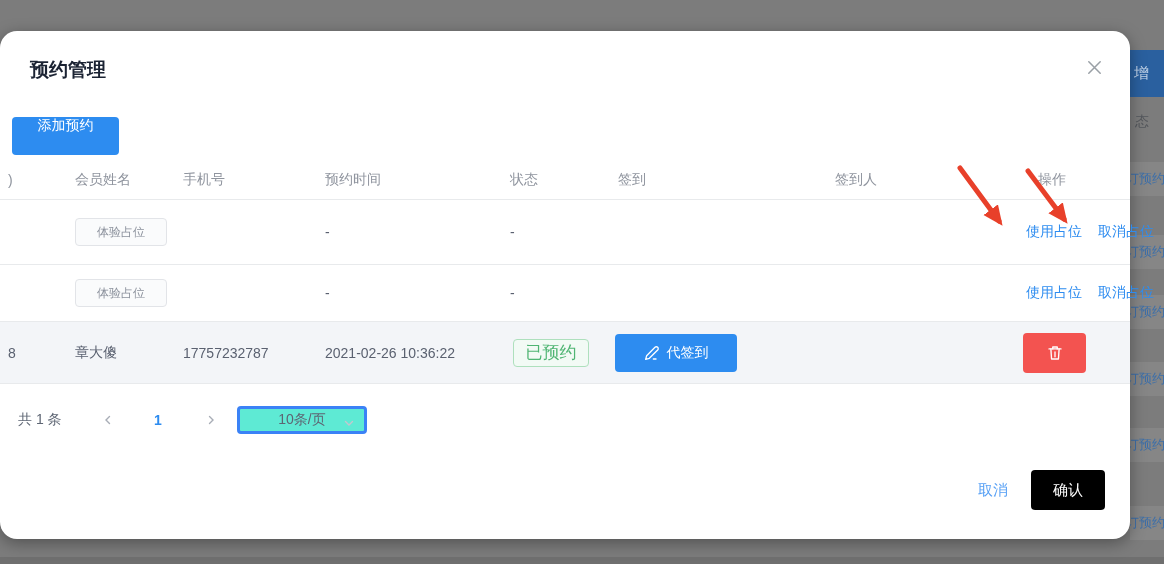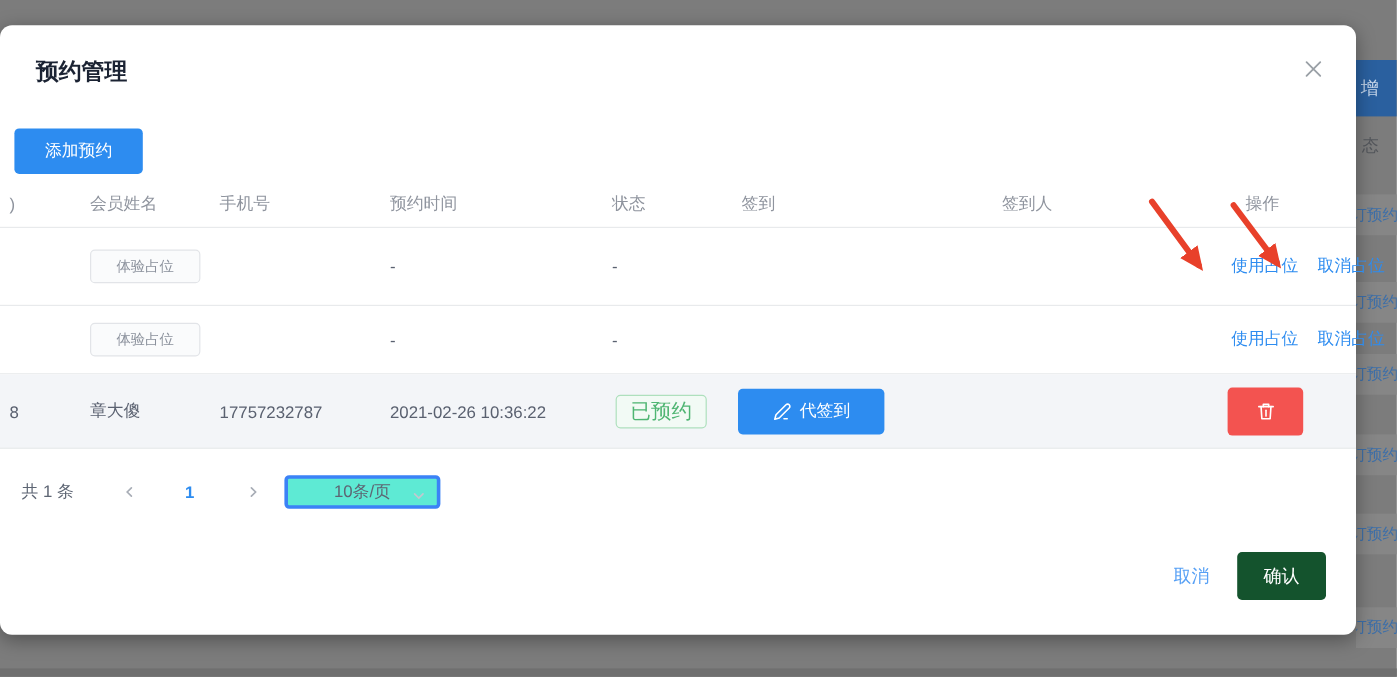--- a/index.html
+++ b/index.html
@@ -22,30 +22,30 @@
     display:flex; align-items:center; padding-left:4px;
   }
   .bg-col { position:absolute; left:5px; top:113px; color:#54575c; font-size:14px; }
   .bg-link { position:absolute; left:-4px; width:48px; color:#3d6fa9; font-size:13px; white-space:nowrap; }
   .bg-link.l1{top:170px} .bg-link.l2{top:243px} .bg-link.l3{top:303px}
   .bg-link.l4{top:370px} .bg-link.l5{top:436px} .bg-link.l6{top:514px}
   #bottom-band { position:absolute; left:0; top:557px; width:1164px; height:7px; background:#6f6f6f; z-index:2; }
 
   
   #modal {
-    position:absolute; left:0; top:21px; width:1130px; height:508px;
-    background:#ffffff; border-radius:10px; z-index:10;
+    position:absolute; left:0; top:31px; width:1130px; height:508px;
+    background:#ffffff; border-radius:17px; z-index:10;
     box-shadow:0 4px 16px rgba(0,0,0,0.35);
   }
   .modal-title { position:absolute; left:30px; top:26px; font-size:19px; font-weight:600; color:#1b2333; }
   .close-btn { position:absolute; left:1082px; top:24px; width:24px; height:24px; display:flex; align-items:center; justify-content:center; cursor:pointer; }
   .add-btn {
     position:absolute; left:12px; top:86px; width:107px; height:38px;
     background:#2d8cf0; border-radius:4px; color:#fff; font-size:14px;
-    display:flex; align-items:center; justify-content:center; cursor:pointer;
+    display:flex; align-items:flex-start; justify-content:center; cursor:pointer;
   }
 
   
   .thead {
     position:absolute; left:0; top:129px; width:1130px; height:40px;
     border-bottom:1px solid #e8eaec; color:#8f949e; font-size:14px;
   }
   .thead span, .cell { position:absolute; top:50%; transform:translateY(-50%); white-space:nowrap; }
   .c-id{left:8px} .c-name{left:75px} .c-phone{left:183px} .c-time{left:325px}
   .c-status{left:510px} .c-checkin{left:618px} .c-person{left:835px} .c-act{left:1038px}
@@ -92,21 +92,21 @@
     left:237px; width:130px; height:28px;
     border:3px solid #3b82f6; border-radius:4px; background:#5eead4;
     display:flex; align-items:center; justify-content:center; cursor:pointer;
   }
   .pg-size .chev { position:absolute; right:9px; top:8px; }
 
   
   .footer-cancel { position:absolute; left:978px; top:450px; font-size:15px; color:#57a0f5; cursor:pointer; }
   .footer-confirm {
     position:absolute; left:1031px; top:439px; width:74px; height:40px;
-    background:#14532d; border-radius:4px; color:#fff; font-size:15px;
+    background:#000000; border-radius:4px; color:#fff; font-size:15px;
     display:flex; align-items:center; justify-content:center; cursor:pointer;
   }
 
   
   #arrows { position:absolute; left:0; top:0; z-index:60; pointer-events:none; }
 </style>
 </head>
 <body>
 
 <div id="bg-strip">

